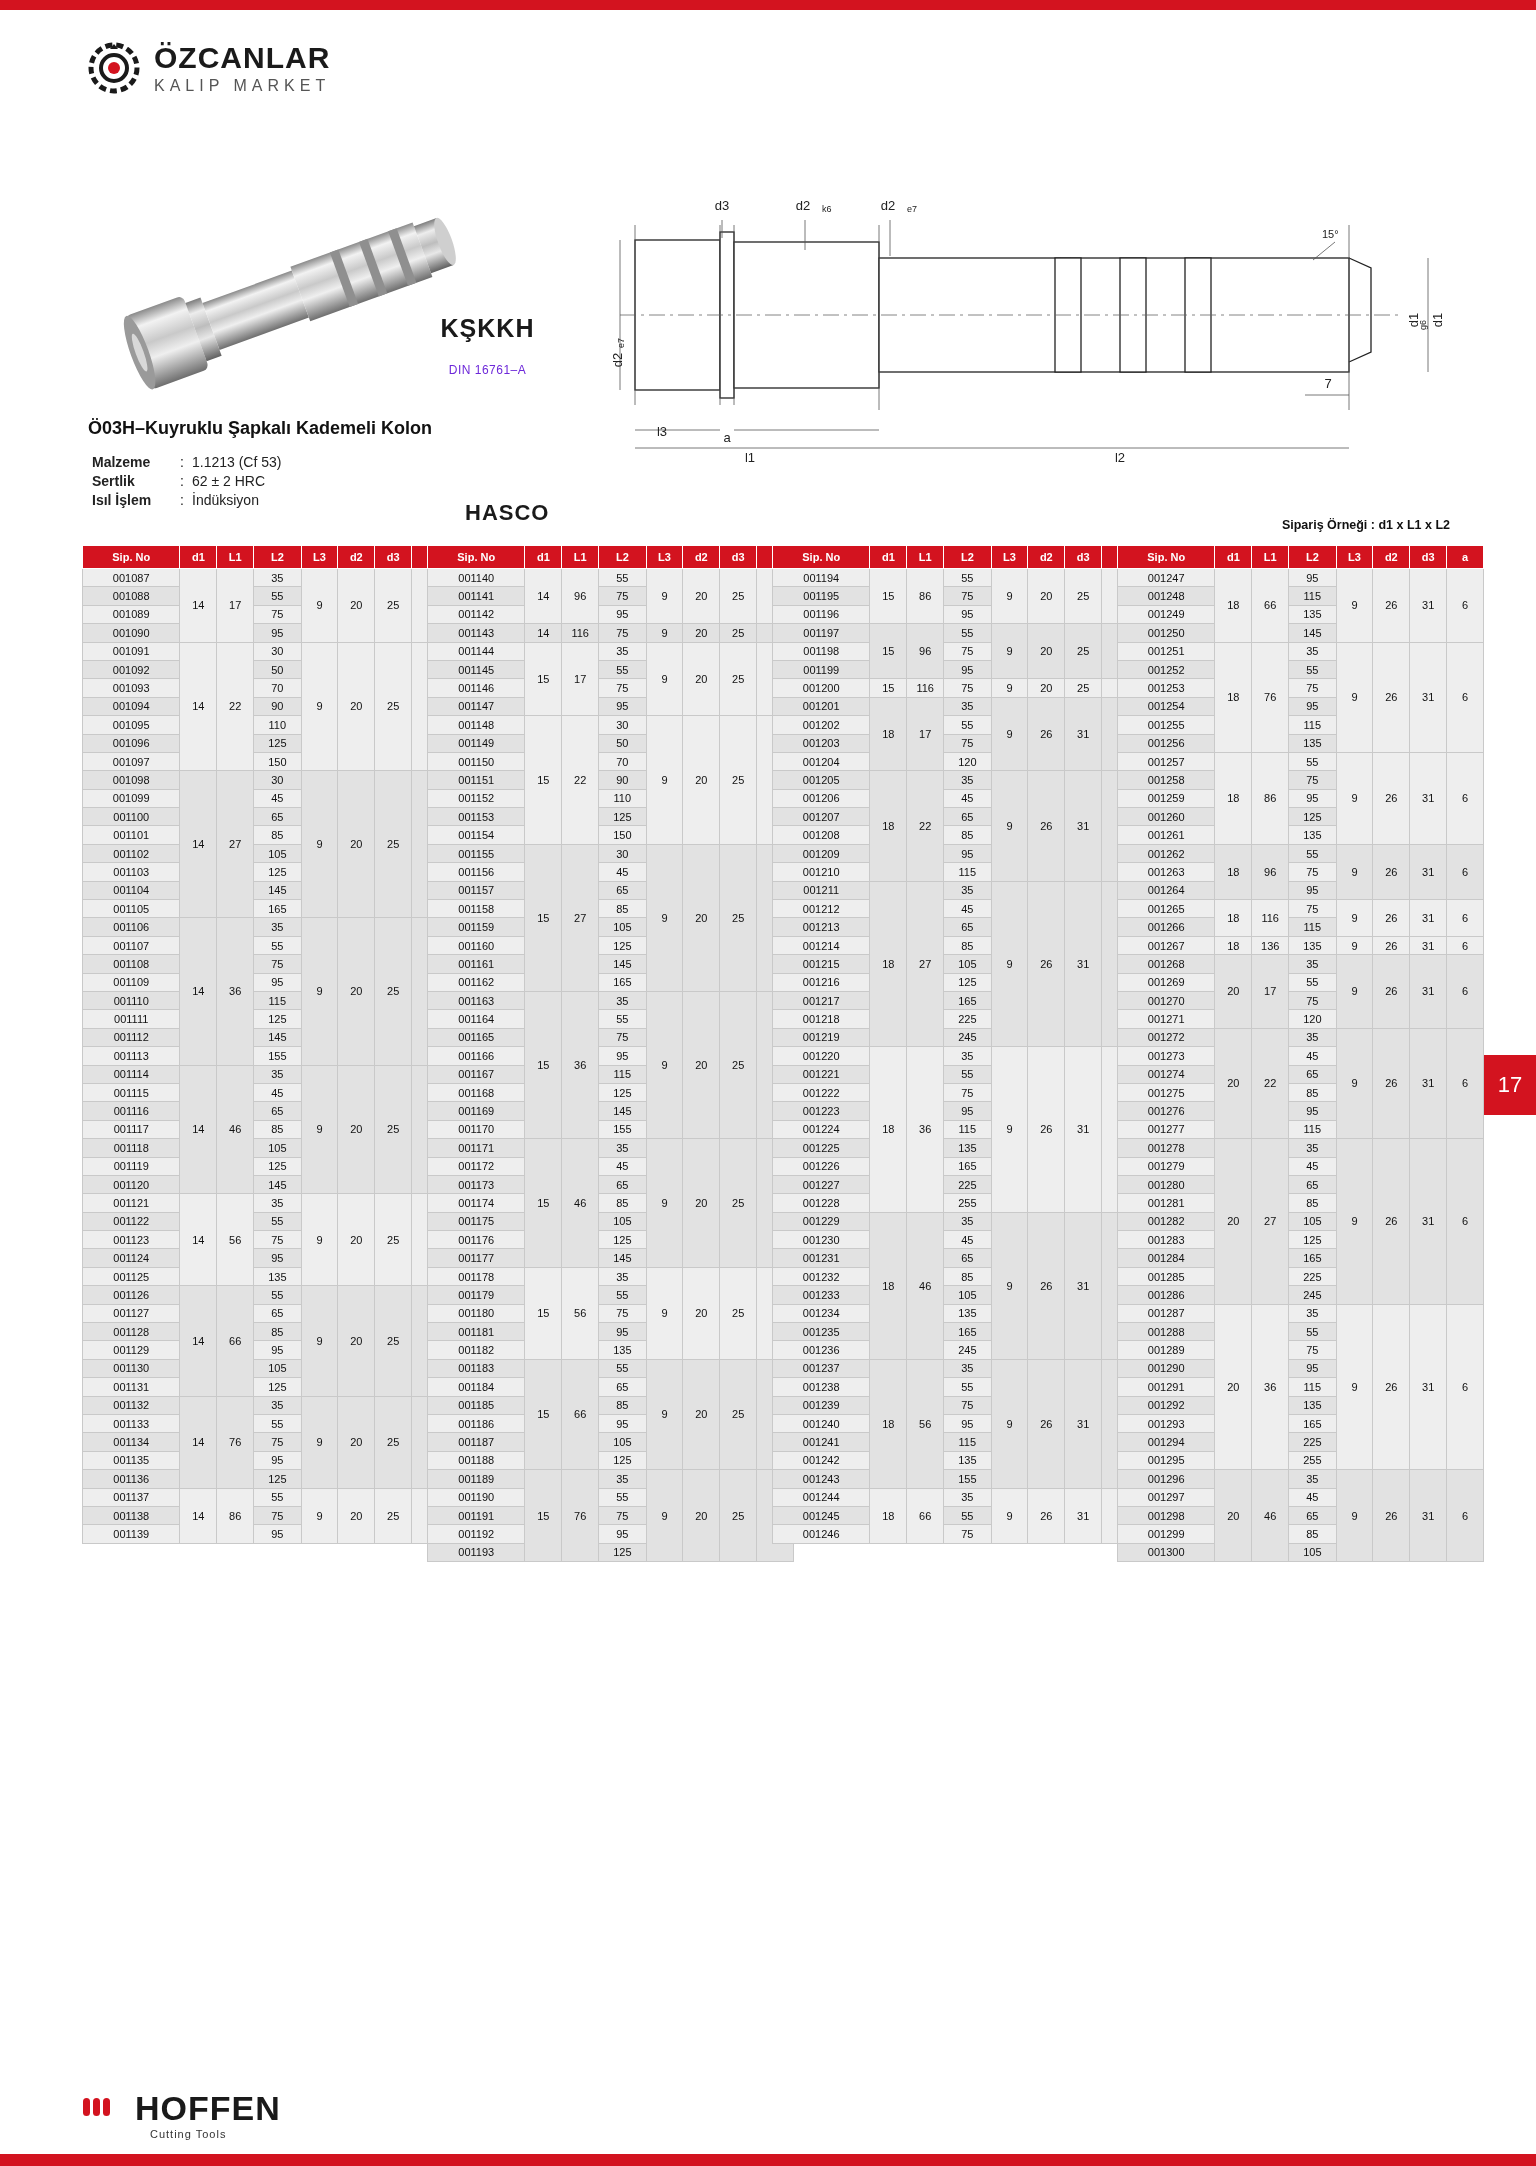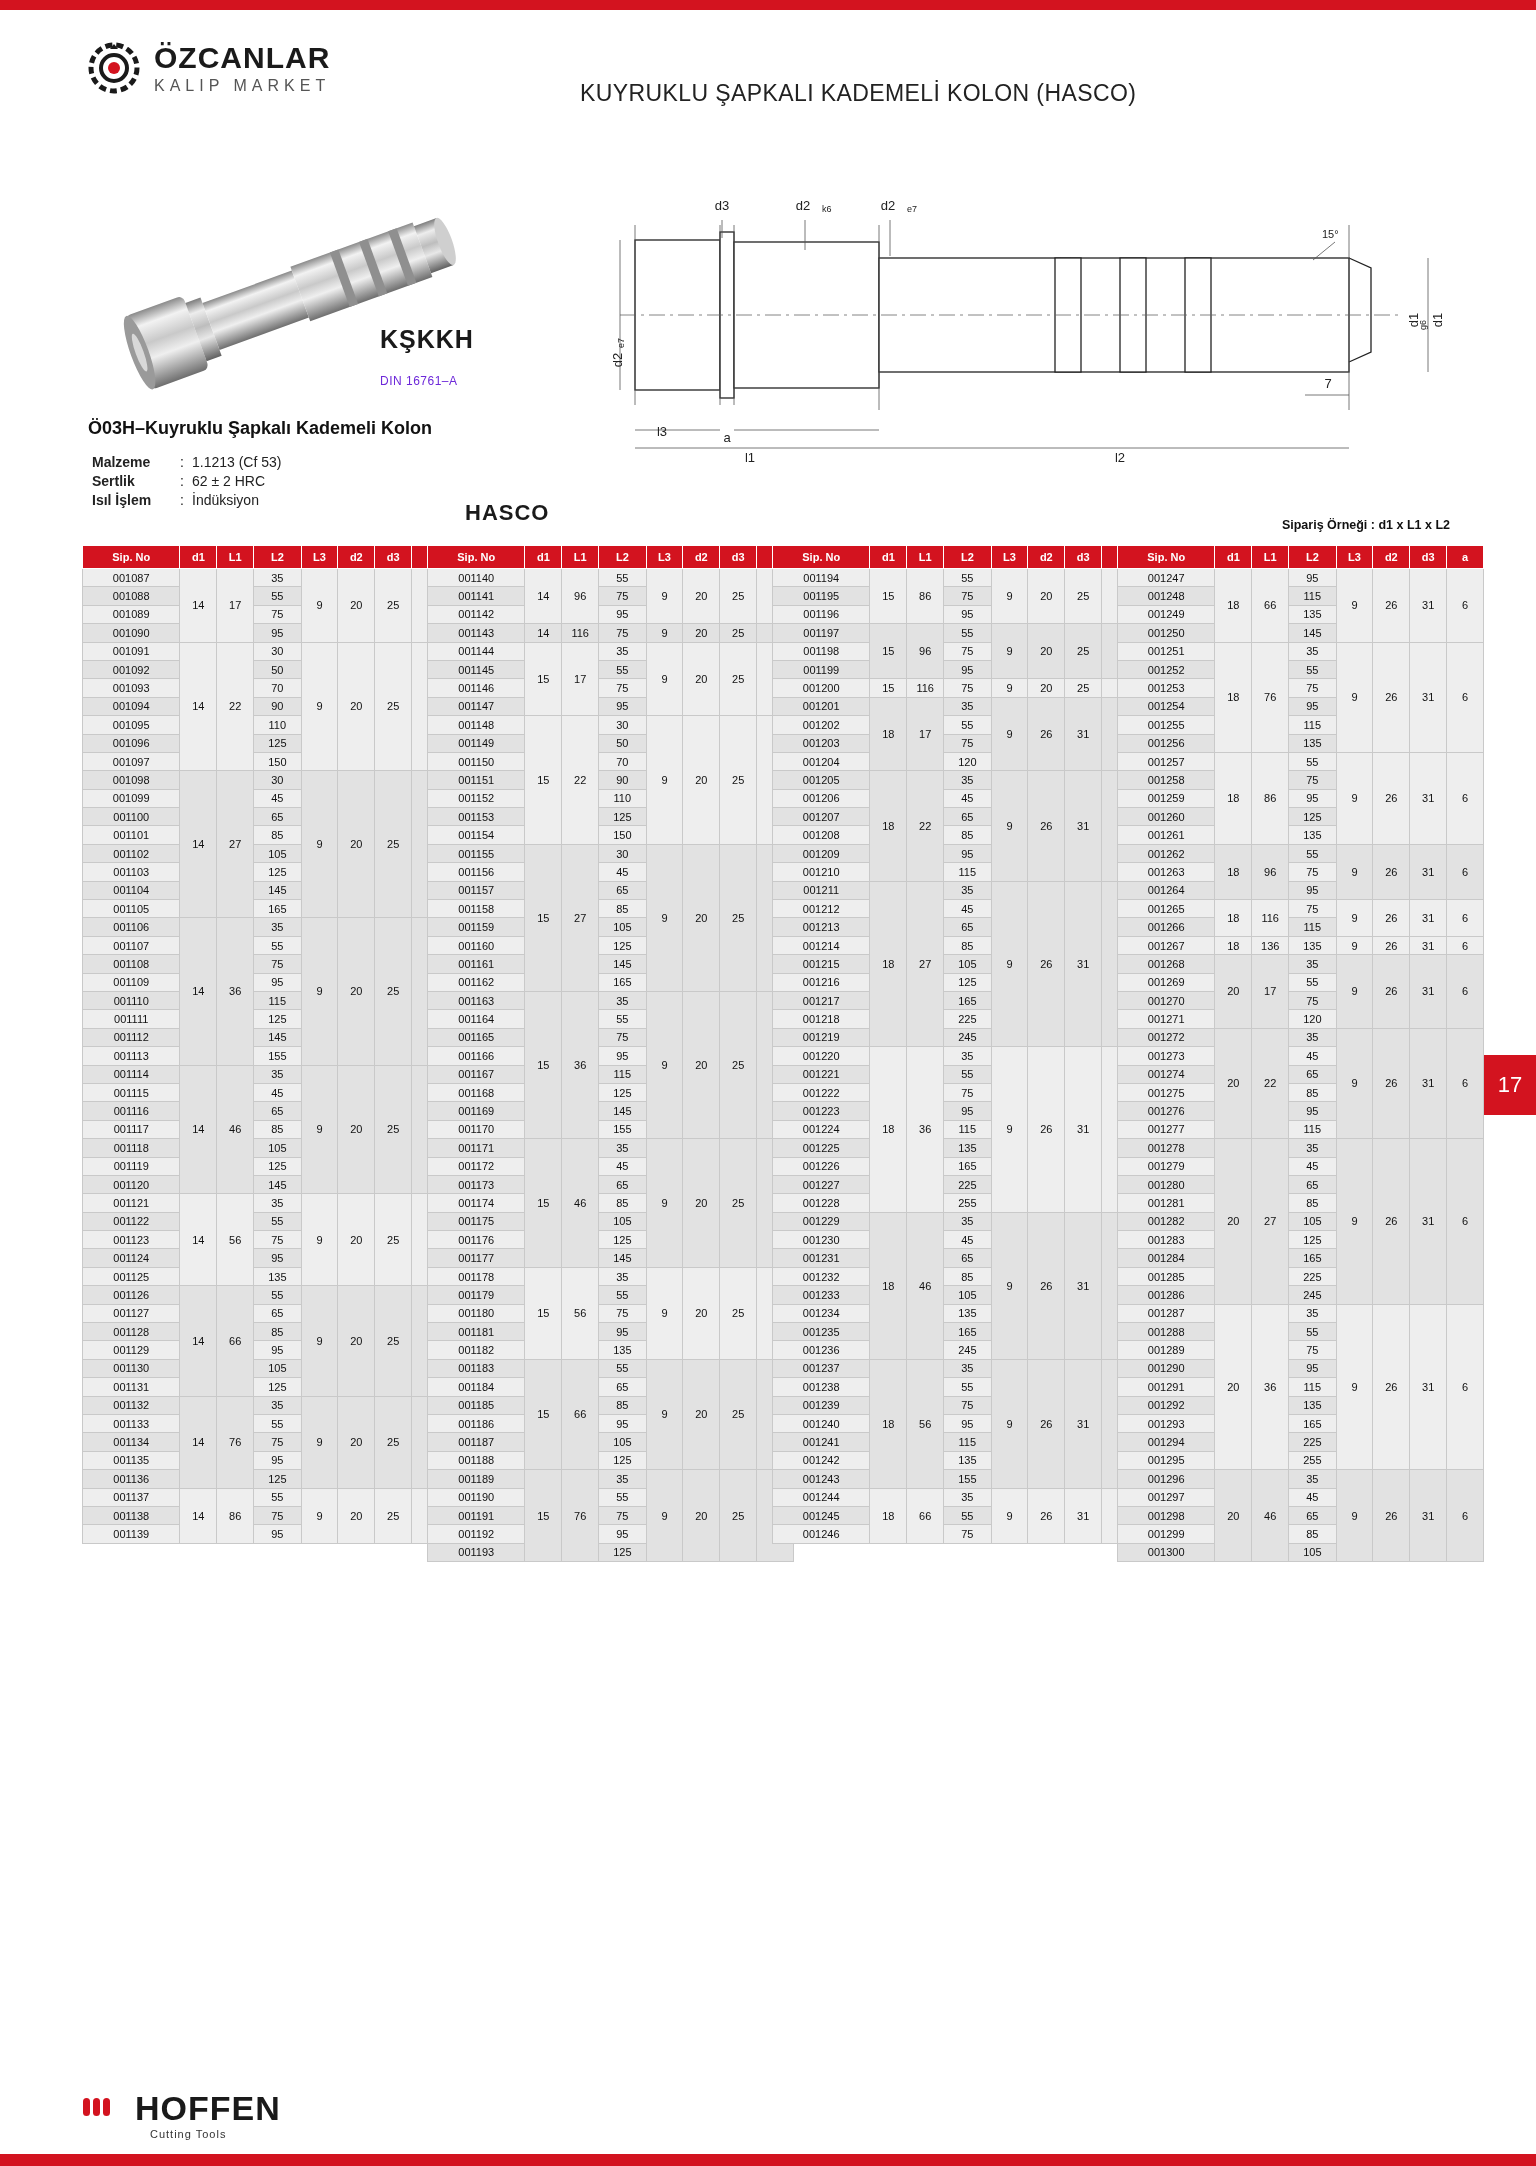--- a/index.html
+++ b/index.html
@@ -18,21 +18,21 @@
   .header{position:absolute;left:0;top:10px;width:1463px;height:110px;}
   .logo{position:absolute;left:88px;top:32px;display:flex;align-items:center;gap:14px;}
   .logo-mark{width:52px;height:52px;position:relative;}
   .logo-text{line-height:1;}
   .logo-title{font-size:30px;font-weight:bold;letter-spacing:1px;color:#1a1a1a;}
   .logo-sub{font-size:16px;letter-spacing:5px;color:#555;margin-top:5px;}
   .page-title{position:absolute;left:580px;top:70px;font-size:23px;letter-spacing:.4px;color:#222;}
 
   
   .product-img{position:absolute;left:95px;top:168px;width:460px;height:230px;}
-  .code-block{position:absolute;left:380px;top:325px;width:215px;text-align:left;}
+  .code-block{position:absolute;left:380px;top:314px;width:215px;text-align:center;}
   .code-title{font-size:25px;font-weight:bold;letter-spacing:1px;}
   .code-sub{font-size:12px;color:#6d28d9;margin-top:20px;letter-spacing:.5px;}
   .prod-name{position:absolute;left:88px;top:418px;font-size:18px;font-weight:bold;color:#111;}
   .specs{position:absolute;left:90px;top:452px;font-size:12.5px;line-height:17px;color:#222;}
   .specs td{padding:0;font-size:14px;}
   .specs .k{width:86px;font-weight:bold;}
   .specs .c{width:10px;}
   .hasco{position:absolute;left:465px;top:500px;font-size:22px;font-weight:bold;letter-spacing:1px;}
 
   
@@ -85,21 +85,20 @@
           <circle cx="26" cy="26" r="13" fill="#ffffff" stroke="#1a1a1a" stroke-width="4"></circle>
           <circle cx="26" cy="26" r="6" fill="#d3131f"></circle>
         </g>
       </svg>
     </span>
     <span class="logo-text">
       <div class="logo-title">ÖZCANLAR</div>
       <div class="logo-sub">KALIP MARKET</div>
     </span>
   </div>
-  <div class="page-title">KUYRUKLU ŞAPKALI KADEMELİ KOLON (HASCO)</div>
 </div>
 
 <div class="product-img">
   <svg width="460" height="230" viewBox="0 0 460 230">
     <defs>
       <linearGradient id="steel" x1="0" y1="0" x2="0" y2="1">
         <stop offset="0%" stop-color="#8b8b8b"></stop>
         <stop offset="18%" stop-color="#f2f2f2"></stop>
         <stop offset="42%" stop-color="#c9c9c9"></stop>
         <stop offset="62%" stop-color="#efefef"></stop>

